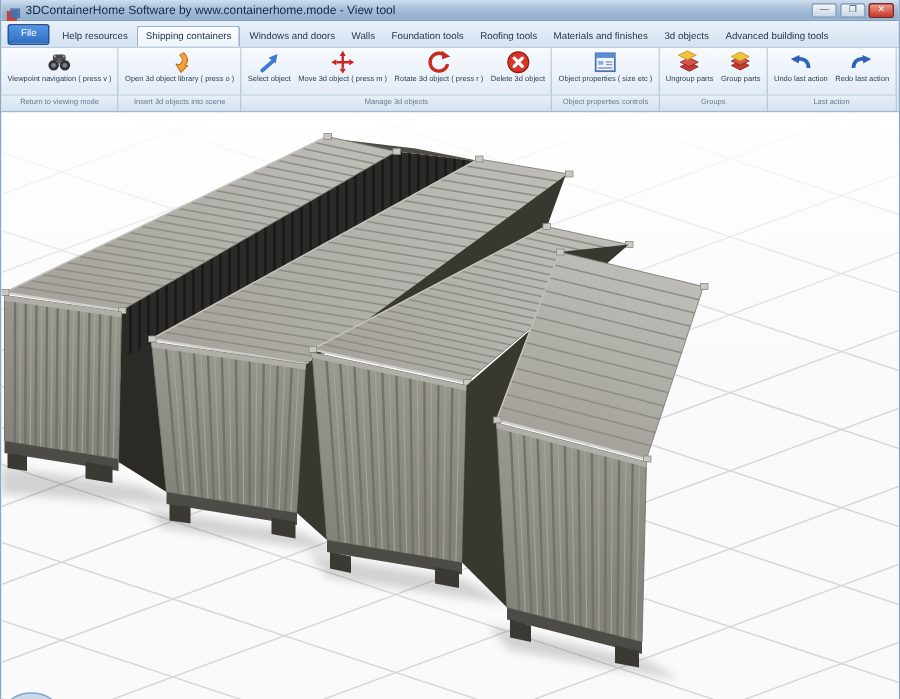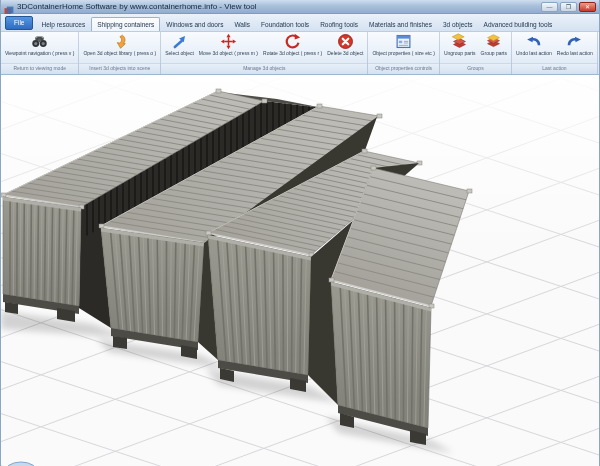--- a/index.html
+++ b/index.html
@@ -40,21 +40,21 @@
 
 <div class="window">
 
   <div class="titlebar">
     <span class="app-icon">
       <svg viewBox="0 0 10 10">
           <rect x="0.5" y="2.2" width="6.8" height="6.8" fill="#c94433"></rect>
           <rect x="2.8" y="0.6" width="6.6" height="6.6" fill="#3f6fb5" opacity="0.88"></rect>
         </svg>
     </span>
-    <span class="wtitle">3DContainerHome Software by www.containerhome.info - View tool</span>
+    <span class="wtitle">3DContainerHome Software by www.containerhome.mode - View tool</span>
     <span class="wbtns" id="wbtns">
         <span class="wbtn">—</span>
         <span class="wbtn">❐</span>
         <span class="wbtn close">✕</span>
       </span>
   </div>
 
   <div class="tabbar" id="tabbar">
       <div class="tab accent">File</div>
       <div class="tab">Help resources</div>

